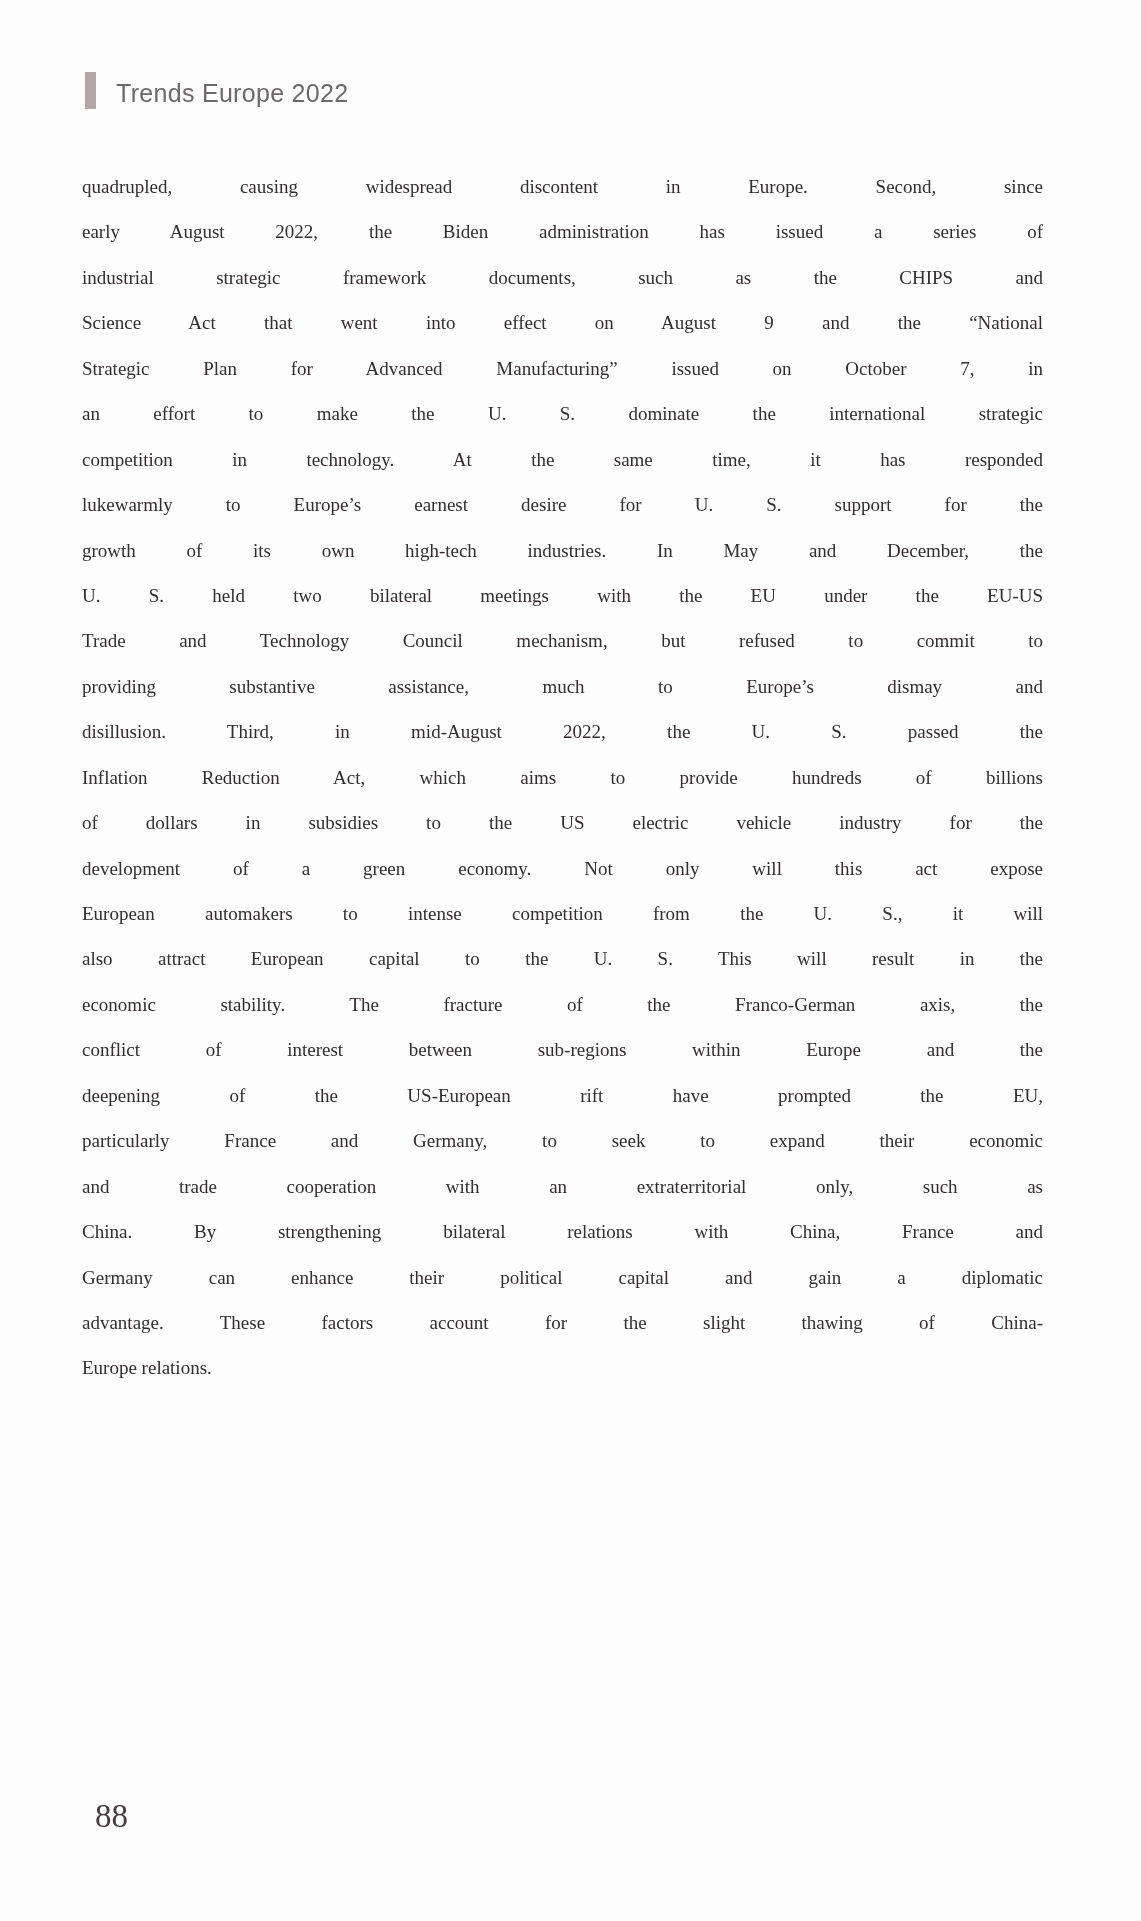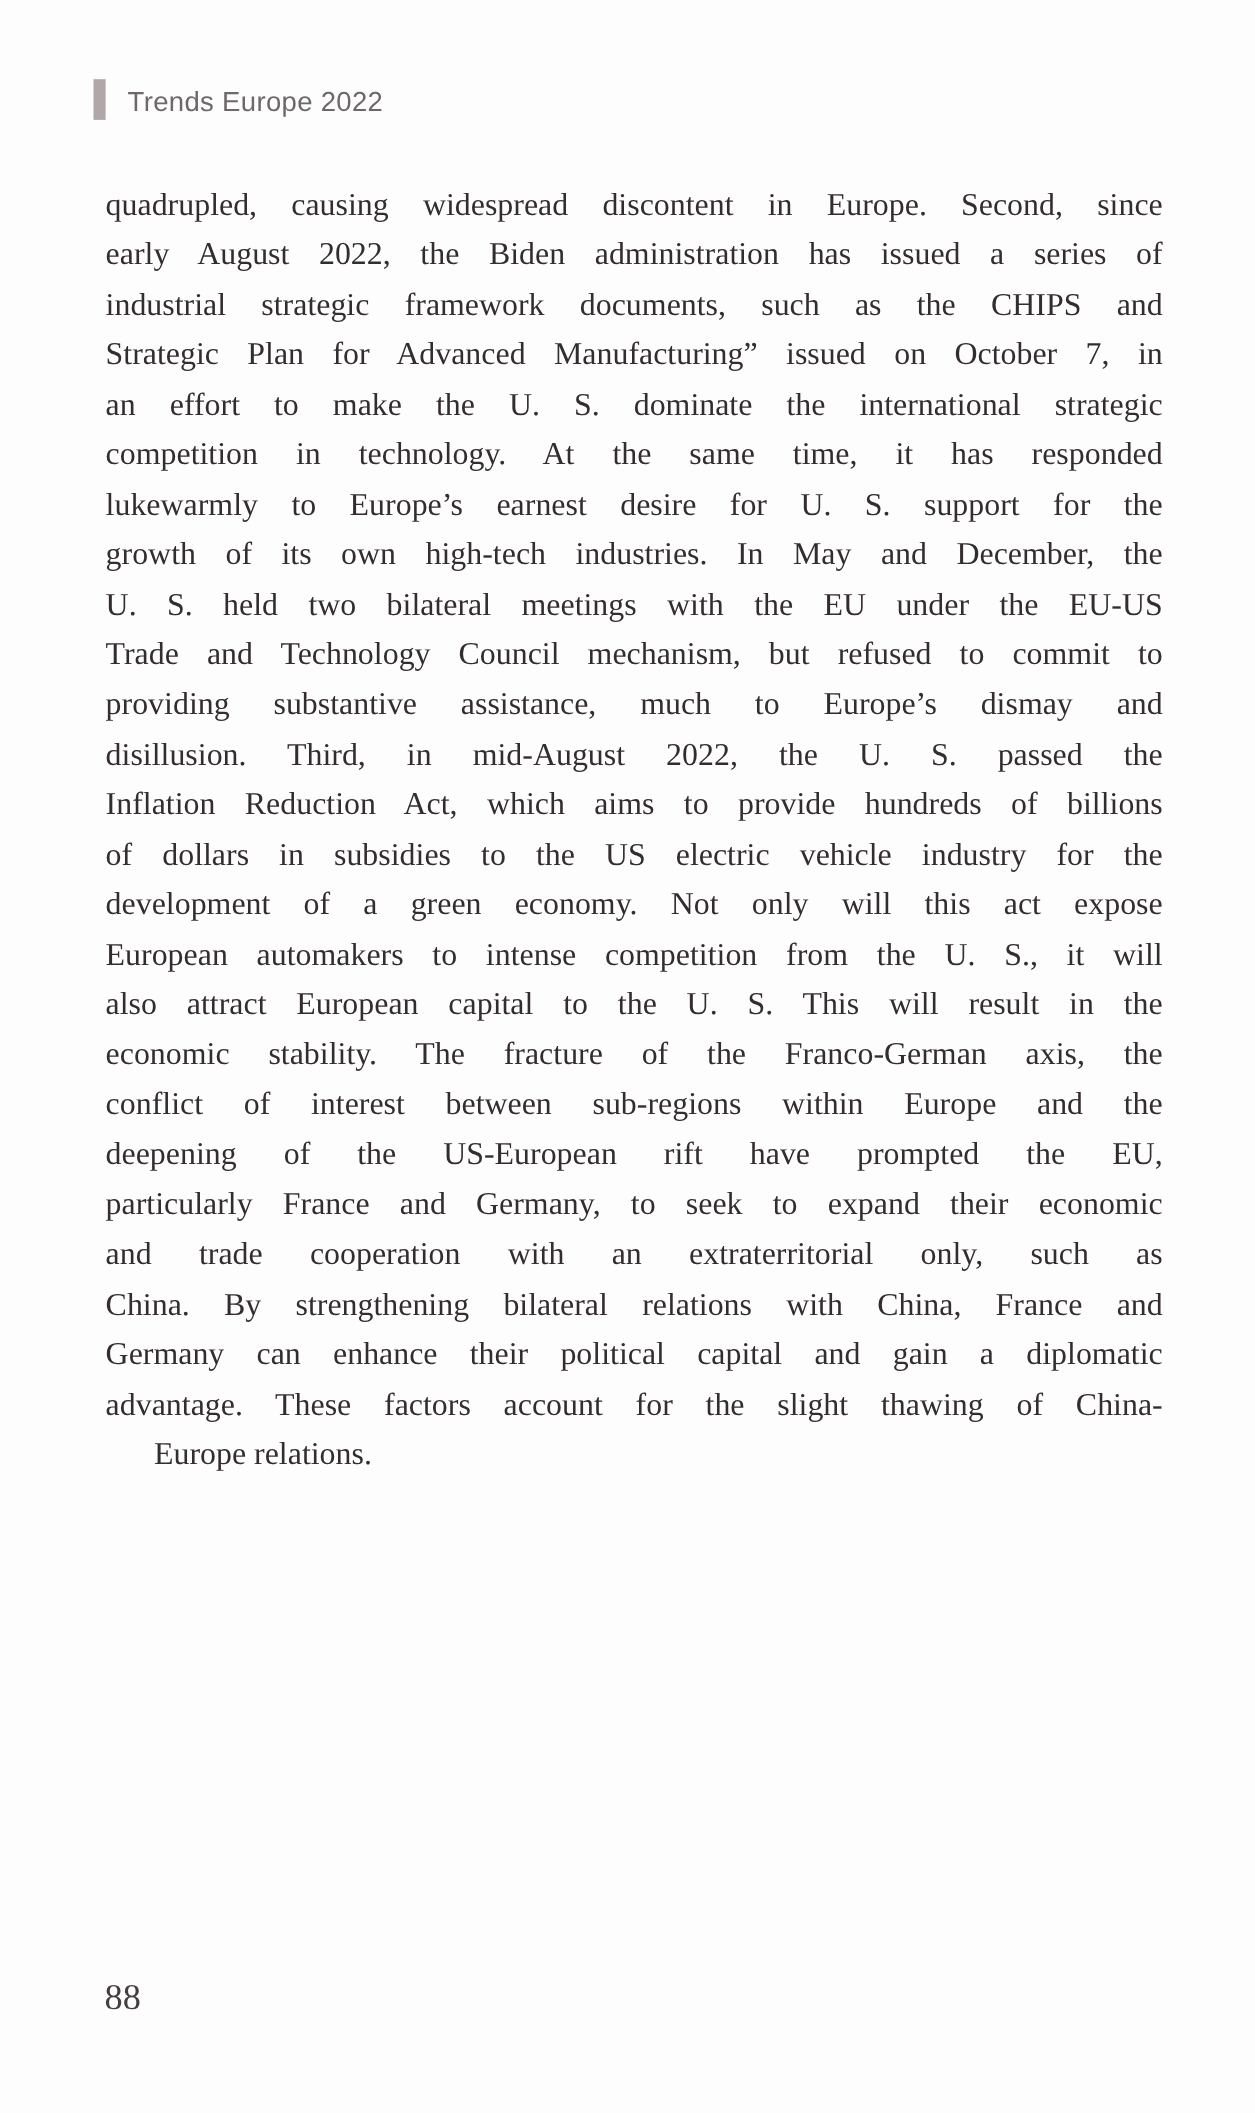--- a/index.html
+++ b/index.html
@@ -34,39 +34,38 @@
   }
   .header-title {
     font-family: "Liberation Sans", "DejaVu Sans", sans-serif;
     font-size: 25px;
     color: #6e686a;
     letter-spacing: 0.3px;
     padding-top: 6px;
   }
   .body-text {
     position: absolute;
-    left: 96px;
+    left: 82px;
     top: 164px;
     width: 961px;
-    font-size: 29px;
+    font-size: 19px;
     color: #342d2f;
   }
   .text-line {
     display: block;
     height: 45.45px;
     line-height: 45.45px;
     text-align: justify;
     text-align-last: justify;
     white-space: nowrap;
     overflow: visible;
   }
   .text-line.last {
     text-align: center;
     text-align-last: left;
-    margin-left: 44px;
   }
   .page-number {
     position: absolute;
     left: 95px;
     top: 1800px;
     font-size: 33px;
     line-height: 33px;
     color: #463d40;
   }
 </style>
@@ -77,20 +76,21 @@
 
   <div class="running-header">
     <div class="header-bar"></div>
     <div class="header-title">Trends Europe 2022</div>
   </div>
 
   <div class="body-text">
       <div class="text-line">quadrupled, causing widespread discontent in Europe. Second, since</div>
       <div class="text-line">early August 2022, the Biden administration has issued a series of</div>
       <div class="text-line">industrial strategic framework documents, such as the CHIPS and</div>
+      <div class="text-line">Science Act that went into effect on August 9 and the “National</div>
       <div class="text-line">Strategic Plan for Advanced Manufacturing” issued on October 7, in</div>
       <div class="text-line">an effort to make the U. S. dominate the international strategic</div>
       <div class="text-line">competition in technology. At the same time, it has responded</div>
       <div class="text-line">lukewarmly to Europe’s earnest desire for U. S. support for the</div>
       <div class="text-line">growth of its own high-tech industries. In May and December, the</div>
       <div class="text-line">U. S. held two bilateral meetings with the EU under the EU-US</div>
       <div class="text-line">Trade and Technology Council mechanism, but refused to commit to</div>
       <div class="text-line">providing substantive assistance, much to Europe’s dismay and</div>
       <div class="text-line">disillusion. Third, in mid-August 2022, the U. S. passed the</div>
       <div class="text-line">Inflation Reduction Act, which aims to provide hundreds of billions</div>

